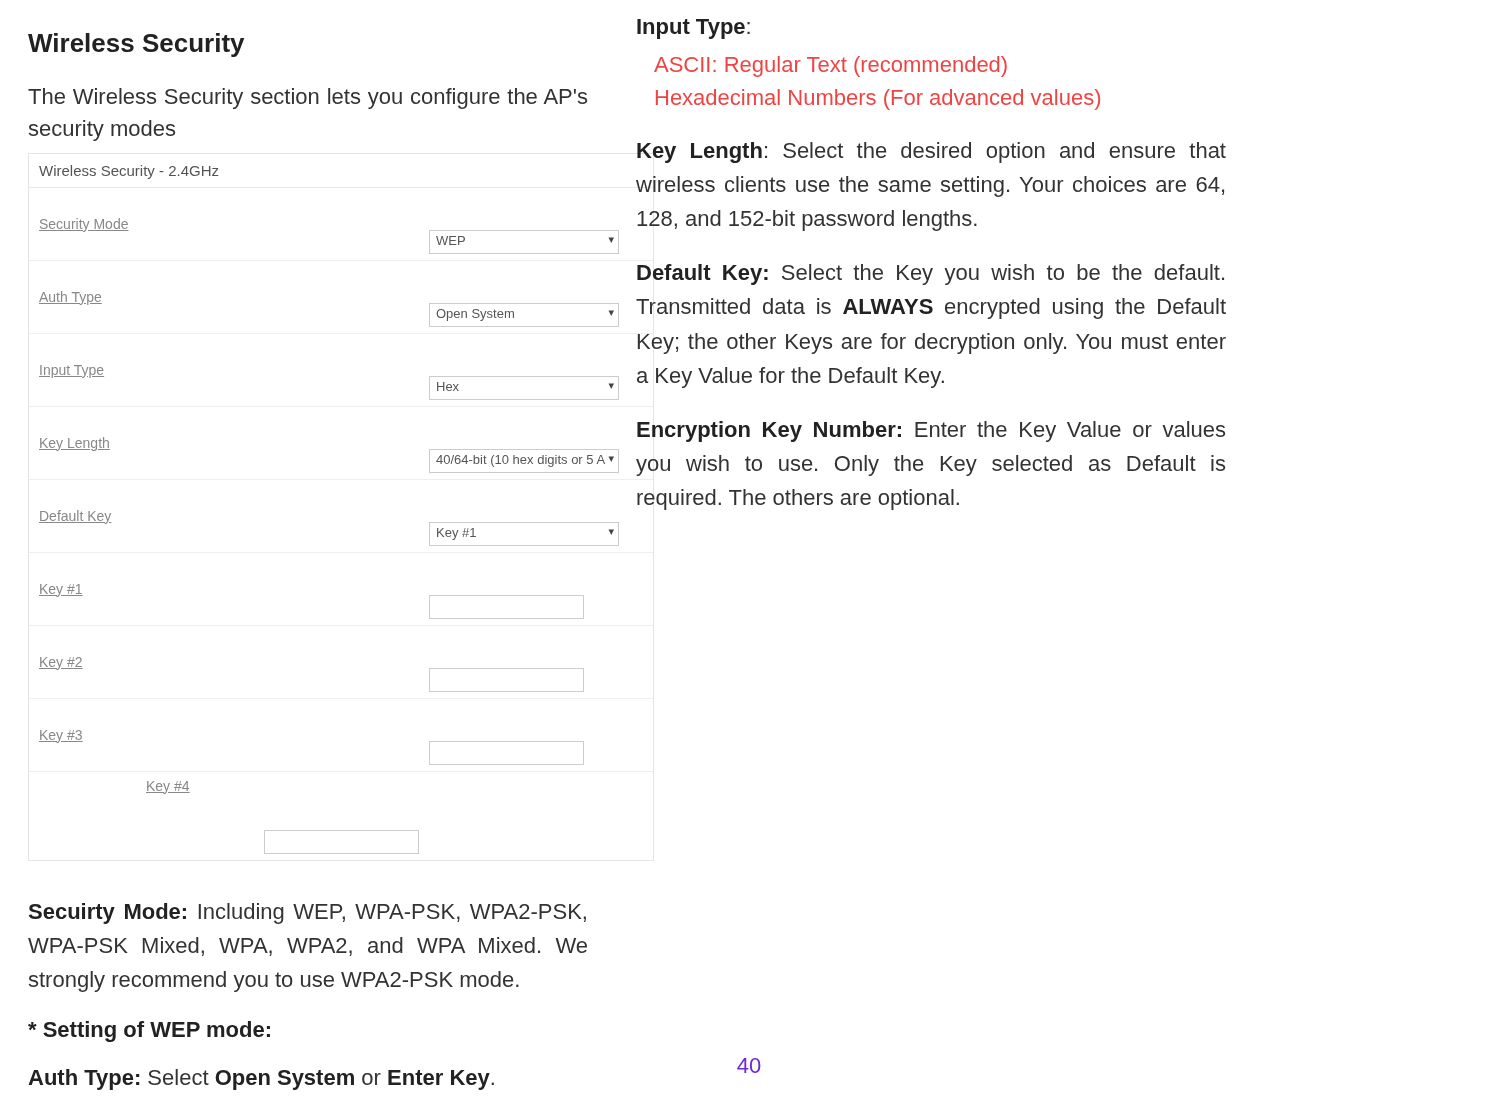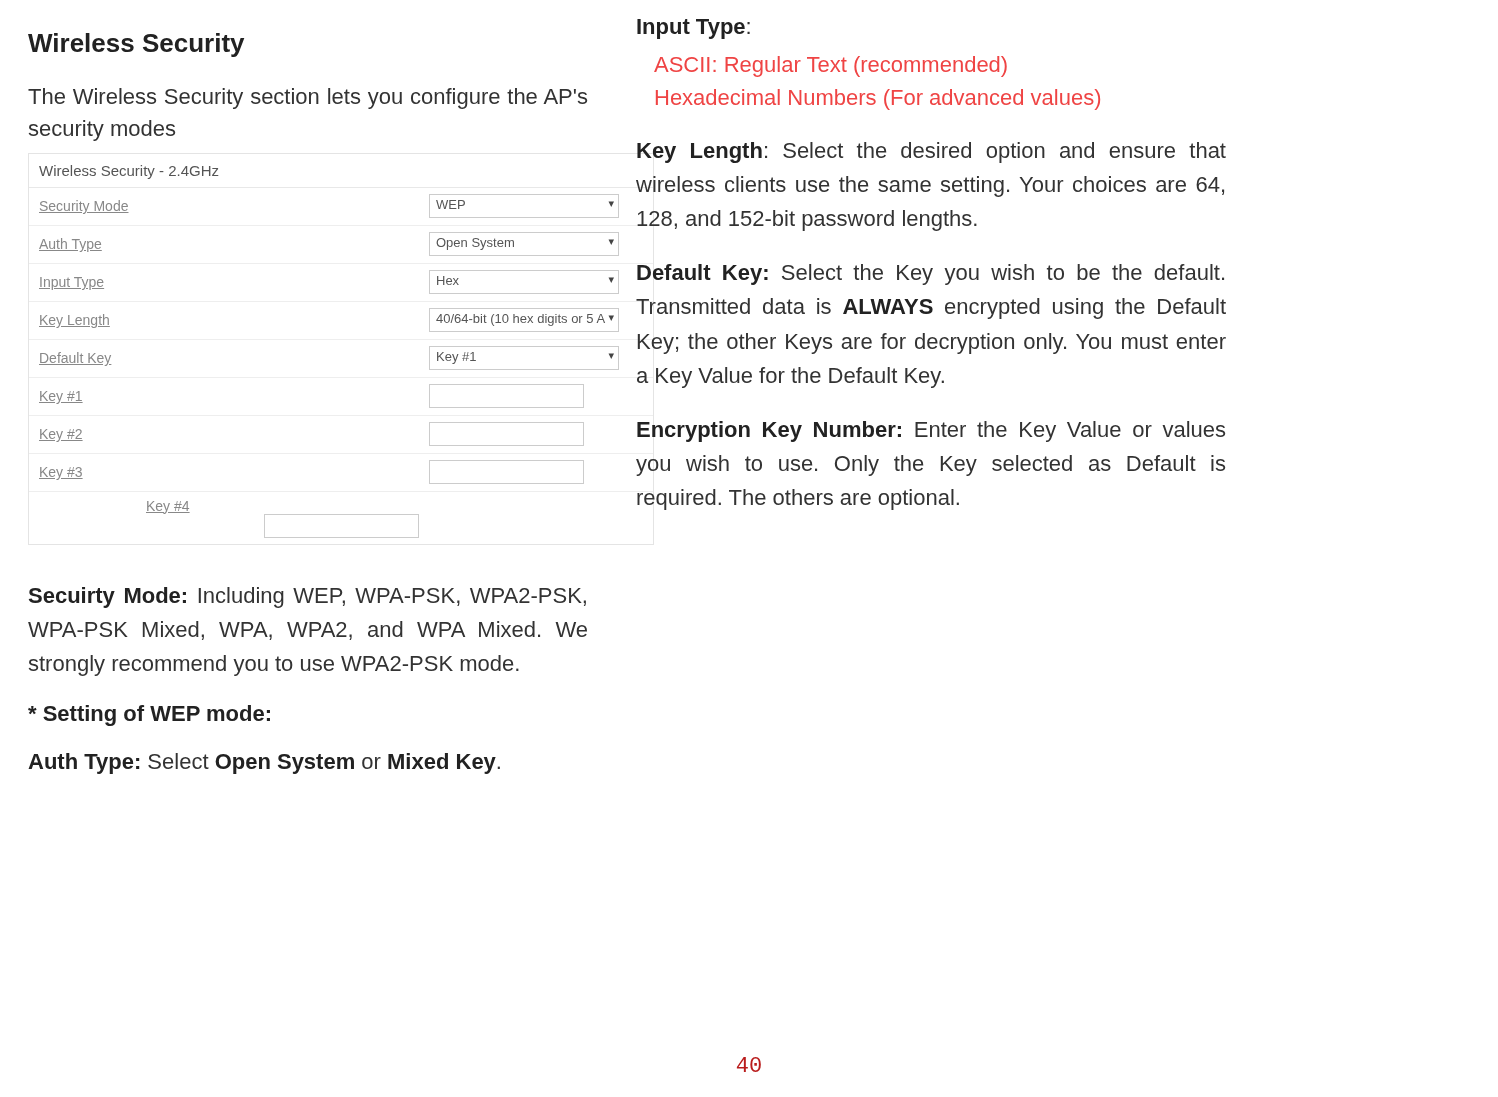--- a/index.html
+++ b/index.html
@@ -60,20 +60,21 @@
   .row-label {
     width: 390px;
     color: #888;
     font-size: 14px;
     text-decoration: underline;
   }
   .row-control {
     flex: 1;
     display: flex;
     align-items: center;
+    margin-top: 36px;
   }
   .fake-select {
     width: 190px;
     height: 24px;
     border: 1px solid #ccc;
     background: #fff;
     font-size: 13px;
     color: #555;
     padding: 2px 20px 2px 6px;
     position: relative;
@@ -122,22 +123,21 @@
     color: #ef4444;
     line-height: 1.5;
   }
   .page-number {
     position: absolute;
     bottom: 18px;
     left: 0;
     width: 100%;
     text-align: center;
     font-size: 22px;
-    color: #b91c1c;
-    font-family: Liberation Mono, monospace;
+    color: #6d28d9;
   }
 </style>
 </head>
 <body>
 
 <div class="columns">
 
   <div class="col">
     <h1>Wireless Security</h1>
     <p class="intro">The Wireless Security section lets you configure the AP's security modes</p>
@@ -201,21 +201,21 @@
       </div>
     </div>
 
     <p class="para">
       <span class="bold">Secuirty Mode:</span><span> Including WEP, WPA-PSK, WPA2-PSK, WPA-PSK Mixed, WPA, WPA2, and WPA Mixed. We strongly recommend you to use WPA2-PSK mode.</span>
     </p>
 
     <p class="sub-heading">* Setting of WEP mode:</p>
 
     <p class="para">
-      <span class="bold">Auth Type:</span><span> Select </span><span class="bold">Open System</span><span> or </span><span class="bold">Mixed Key</span><span>.</span>
+      <span class="bold">Auth Type:</span><span> Select </span><span class="bold">Open System</span><span> or </span><span class="bold">Enter Key</span><span>.</span>
     </p>
   </div>
 
   <div class="col col-right">
     <p class="para" style="margin-bottom:4px;">
       <span class="bold">Input Type</span><span>:</span>
     </p>
     <div class="indent-list">
       <div class="li">ASCII: Regular Text (recommended)</div>
       <div class="li">Hexadecimal Numbers (For advanced values)</div>

